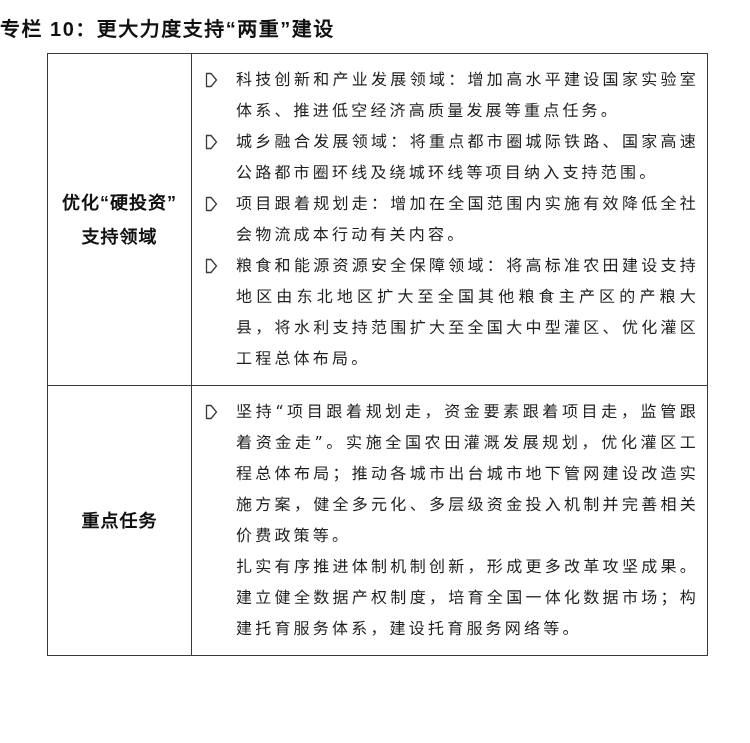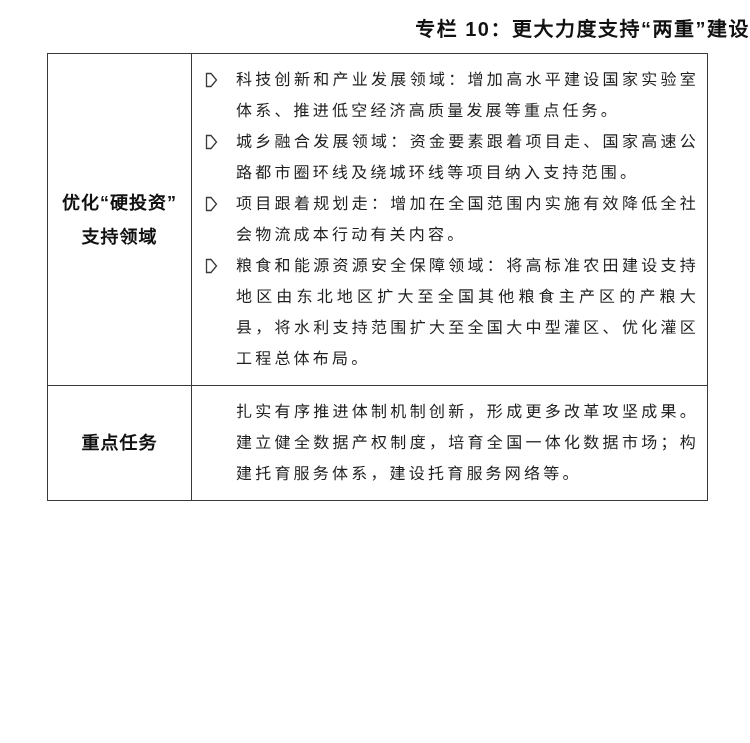--- a/index.html
+++ b/index.html
@@ -5,21 +5,21 @@
   * { margin: 0; padding: 0; box-sizing: border-box; }
   html, body {
     width: 750px; height: 743px;
     background: #ffffff;
     overflow: hidden;
     font-family: "DejaVu Serif", serif;
     color: #1f1f1f;
   }
   .page-title {
     width: 750px;
-    text-align: right;
+    text-align: left;
     padding-top: 13px;
     font-family: "Liberation Sans", sans-serif;
     font-weight: bold;
     font-size: 20px;
     letter-spacing: 1.5px;
     color: #111111;
   }
   .box-table {
     position: absolute;
     left: 47px; top: 53px;
@@ -92,21 +92,21 @@
               </svg>
           </span>
           <span class="item-text">科技创新和产业发展领域：增加高水平建设国家实验室体系、推进低空经济高质量发展等重点任务。</span>
         </li>
         <li class="item">
           <span class="bullet">
             <svg width="13" height="16" viewBox="0 0 13 16">
                 <polygon points="1.5,1.5 6,1.5 11.5,8 6,14.5 1.5,14.5" fill="#ffffff" stroke="#3a3a3a" stroke-width="1.3"></polygon>
               </svg>
           </span>
-          <span class="item-text">城乡融合发展领域：资金要素跟着项目走、国家高速公路都市圈环线及绕城环线等项目纳入支持范围。</span>
+          <span class="item-text">城乡融合发展领域：将重点都市圈城际铁路、国家高速公路都市圈环线及绕城环线等项目纳入支持范围。</span>
         </li>
         <li class="item">
           <span class="bullet">
             <svg width="13" height="16" viewBox="0 0 13 16">
                 <polygon points="1.5,1.5 6,1.5 11.5,8 6,14.5 1.5,14.5" fill="#ffffff" stroke="#3a3a3a" stroke-width="1.3"></polygon>
               </svg>
           </span>
           <span class="item-text">项目跟着规划走：增加在全国范围内实施有效降低全社会物流成本行动有关内容。</span>
         </li>
         <li class="item">
@@ -121,20 +121,28 @@
     </div>
   </div>
 
   <div class="trow">
     <div class="hcell row-divider-top">
       <div>重点任务</div>
     </div>
     <div class="ccell row-divider-top">
       <ul class="items">
         <li class="item">
+          <span class="bullet">
+            <svg width="13" height="16" viewBox="0 0 13 16">
+                <polygon points="1.5,1.5 6,1.5 11.5,8 6,14.5 1.5,14.5" fill="#ffffff" stroke="#3a3a3a" stroke-width="1.3"></polygon>
+              </svg>
+          </span>
+          <span class="item-text">坚持“项目跟着规划走，资金要素跟着项目走，监管跟着资金走”。实施全国农田灌溉发展规划，优化灌区工程总体布局；推动各城市出台城市地下管网建设改造实施方案，健全多元化、多层级资金投入机制并完善相关价费政策等。</span>
+        </li>
+        <li class="item">
 
           <span class="item-text">扎实有序推进体制机制创新，形成更多改革攻坚成果。建立健全数据产权制度，培育全国一体化数据市场；构建托育服务体系，建设托育服务网络等。</span>
         </li>
       </ul>
     </div>
   </div>
 
 </div>
 
 </body></html>

